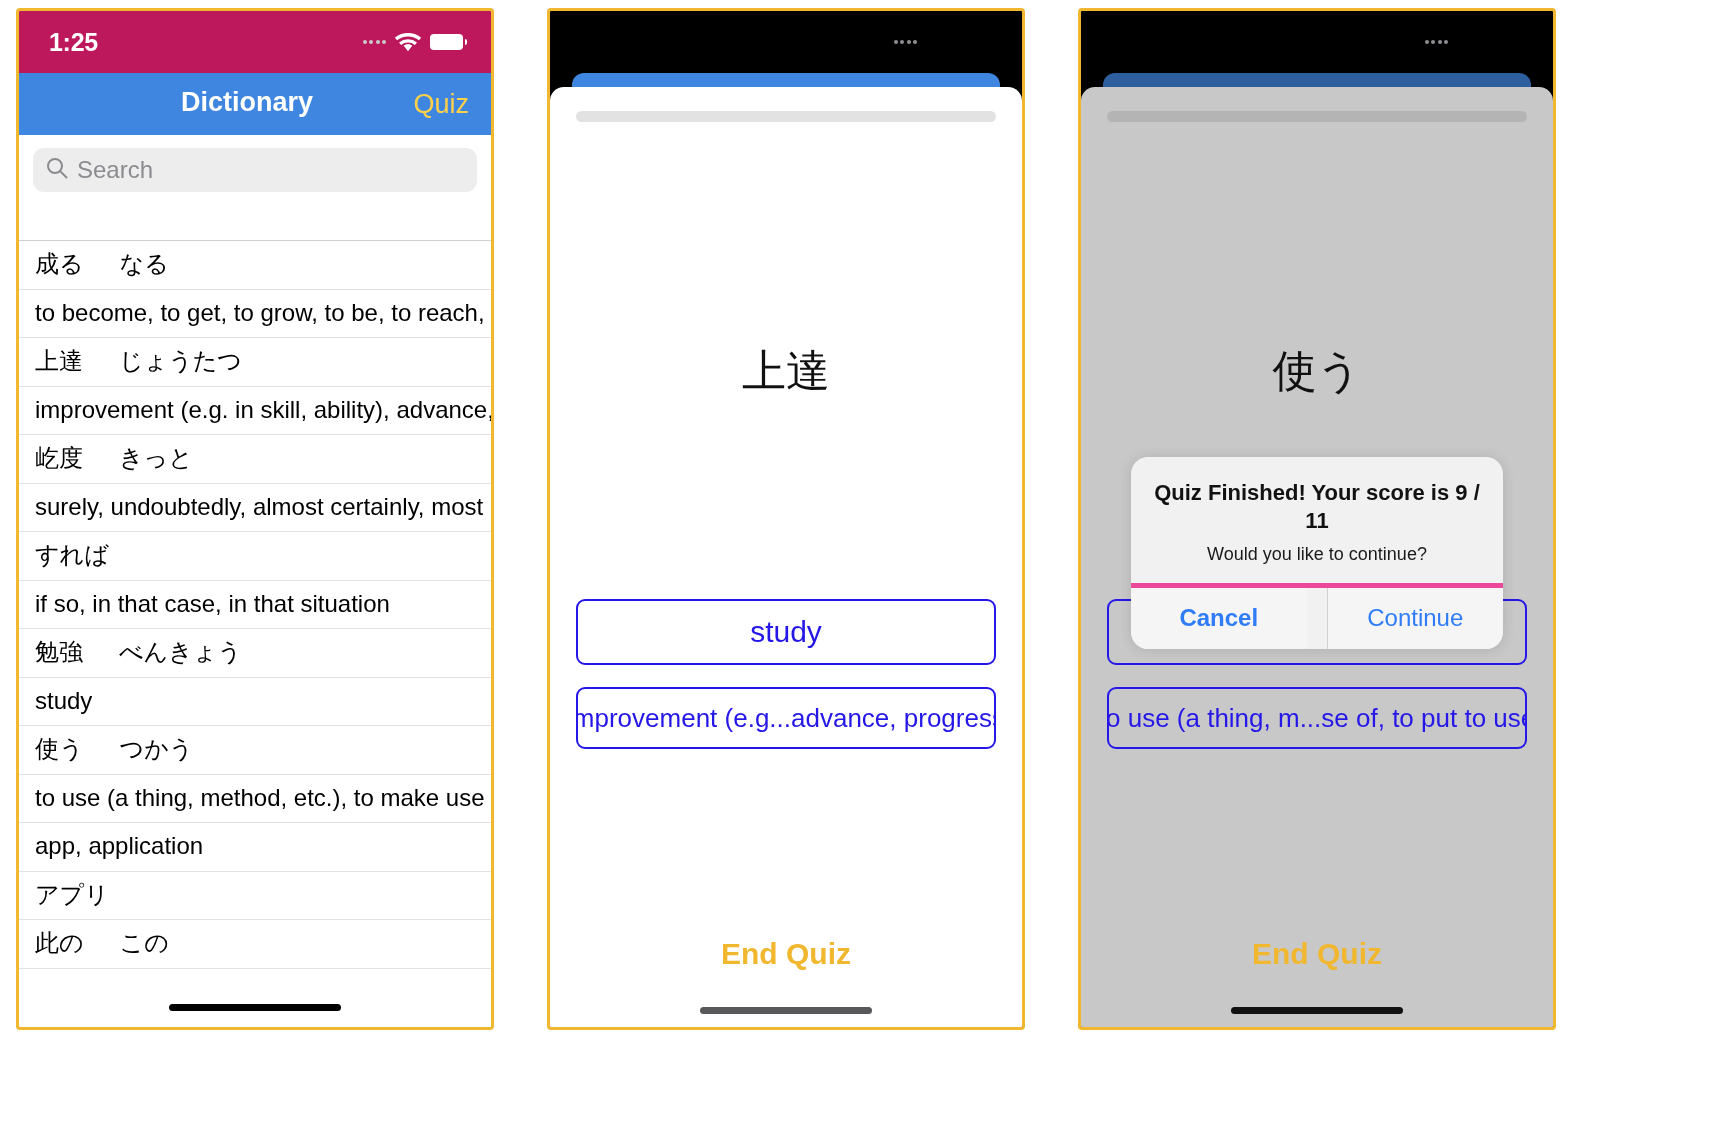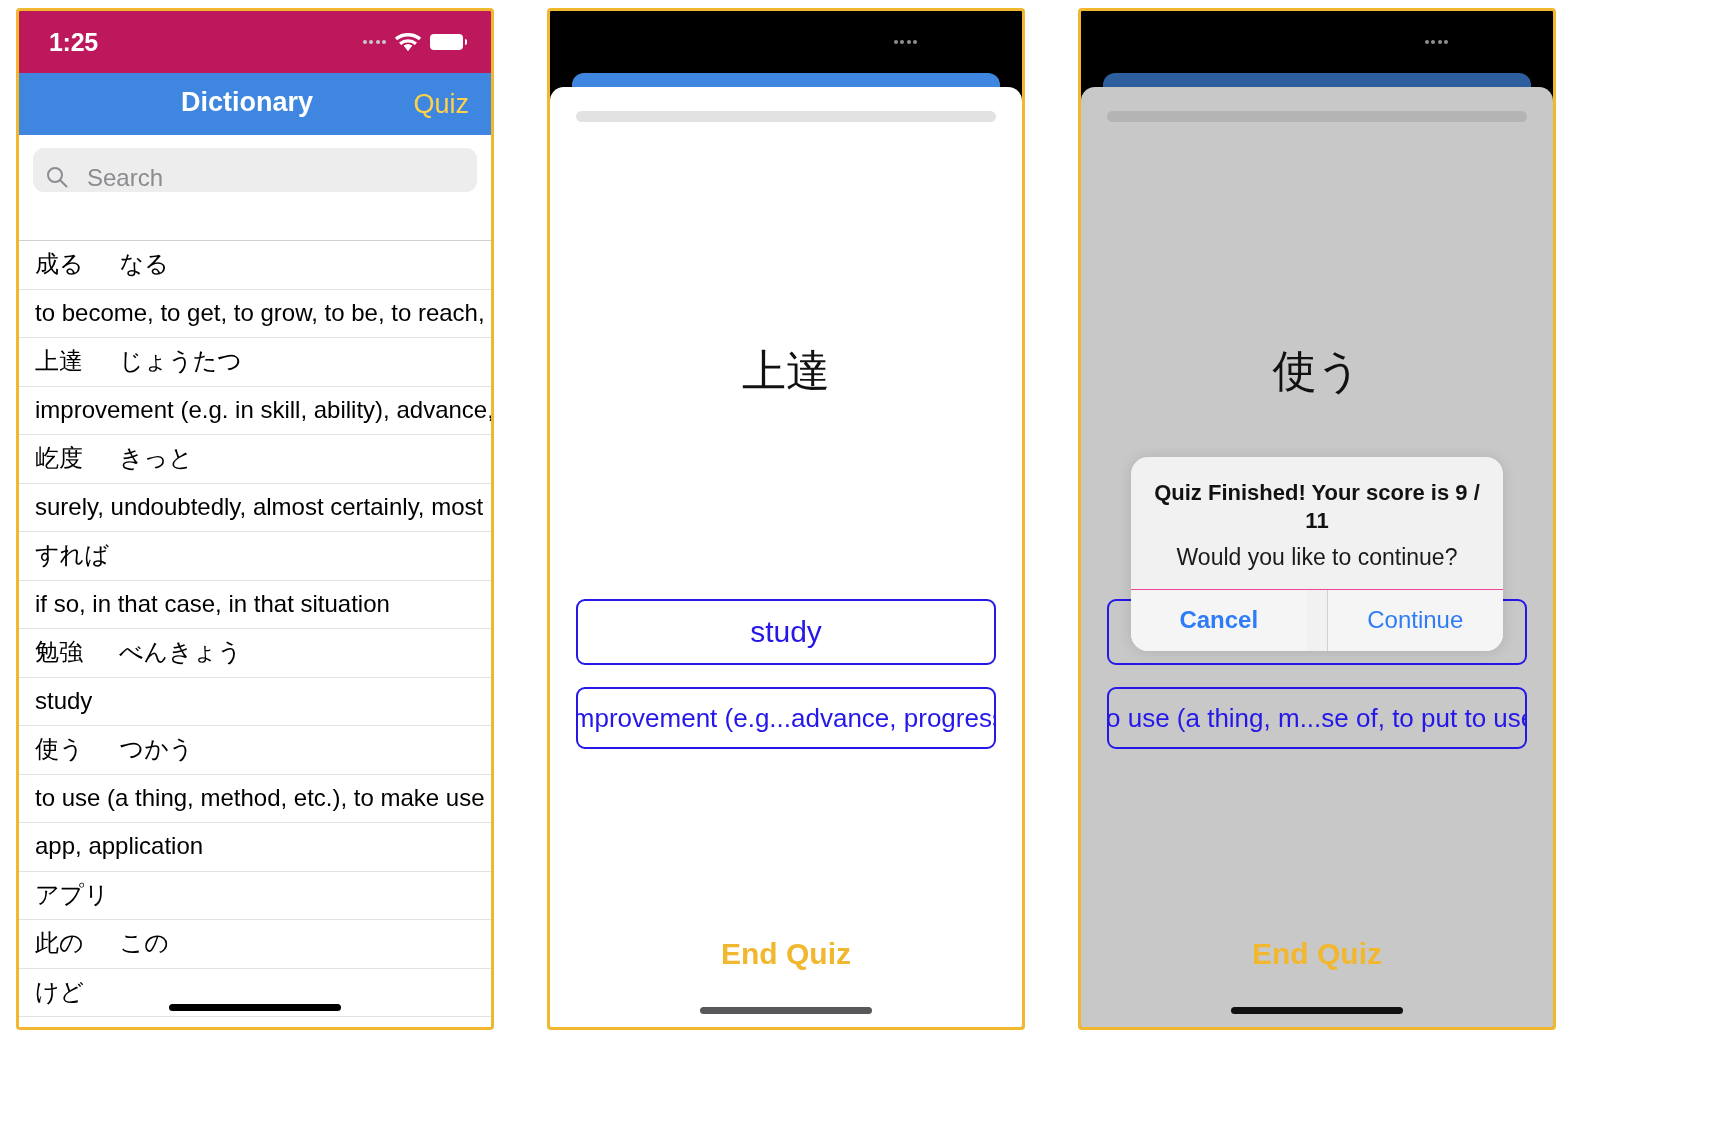--- a/index.html
+++ b/index.html
@@ -120,23 +120,23 @@
   }
   .searchwrap {
     padding: 13px 14px 12px 14px;
     background: #fff;
   }
   .searchbox {
     background: #ededee;
     border-radius: 11px;
     height: 44px;
     display: flex;
-    align-items: flex-end;
+    align-items: center;
     padding: 0 13px;
-    gap: 19px;
+    gap: 9px;
   }
   .searchbox .mag { flex: 0 0 auto; }
   .search-placeholder {
     color: #8b8b90;
     font-size: 24px;
   }
   .dictlist {
     background: #fff;
     margin-top: 36px;
   }
@@ -274,26 +274,26 @@
     text-align: center;
   }
   .alert-title {
     font-size: 22px;
     font-weight: bold;
     color: #121212;
     line-height: 1.28;
   }
   .alert-msg {
     margin-top: 9px;
-    font-size: 23px;
+    font-size: 18px;
     color: #1a1a1a;
   }
   .alert-actions {
     display: flex;
-    border-top: 1px solid #ec4899;
+    border-top: 5px solid #ec4899;
     gap: 20px;
   }
   .alert-btn {
     flex: 1 1 50%;
     text-align: center;
     padding: 16px 0 17px 0;
     font-size: 24px;
     color: #2f7cf6;
     background: #f5f5f5;
   }
@@ -382,23 +382,20 @@
         </div>
         <div class="dict-row">
           <div class="dict-word">app, application</div>
         </div>
         <div class="dict-row">
           <div class="dict-word">アプリ</div>
         </div>
         <div class="dict-row">
           <div class="dict-word">此の<span class="kana">この</span></div>
         </div>
-        <div class="dict-row">
-          <div class="dict-word">けど</div>
-        </div>
         <div class="dict-row"></div>
       </div>
 
     <div class="home-indicator"></div>
   </div>
 
   <div class="phone" id="phone-2">
     <div class="statusbar sb-dark" style="background:#000">
       <span class="clock">1:35</span>
       <span class="right">

